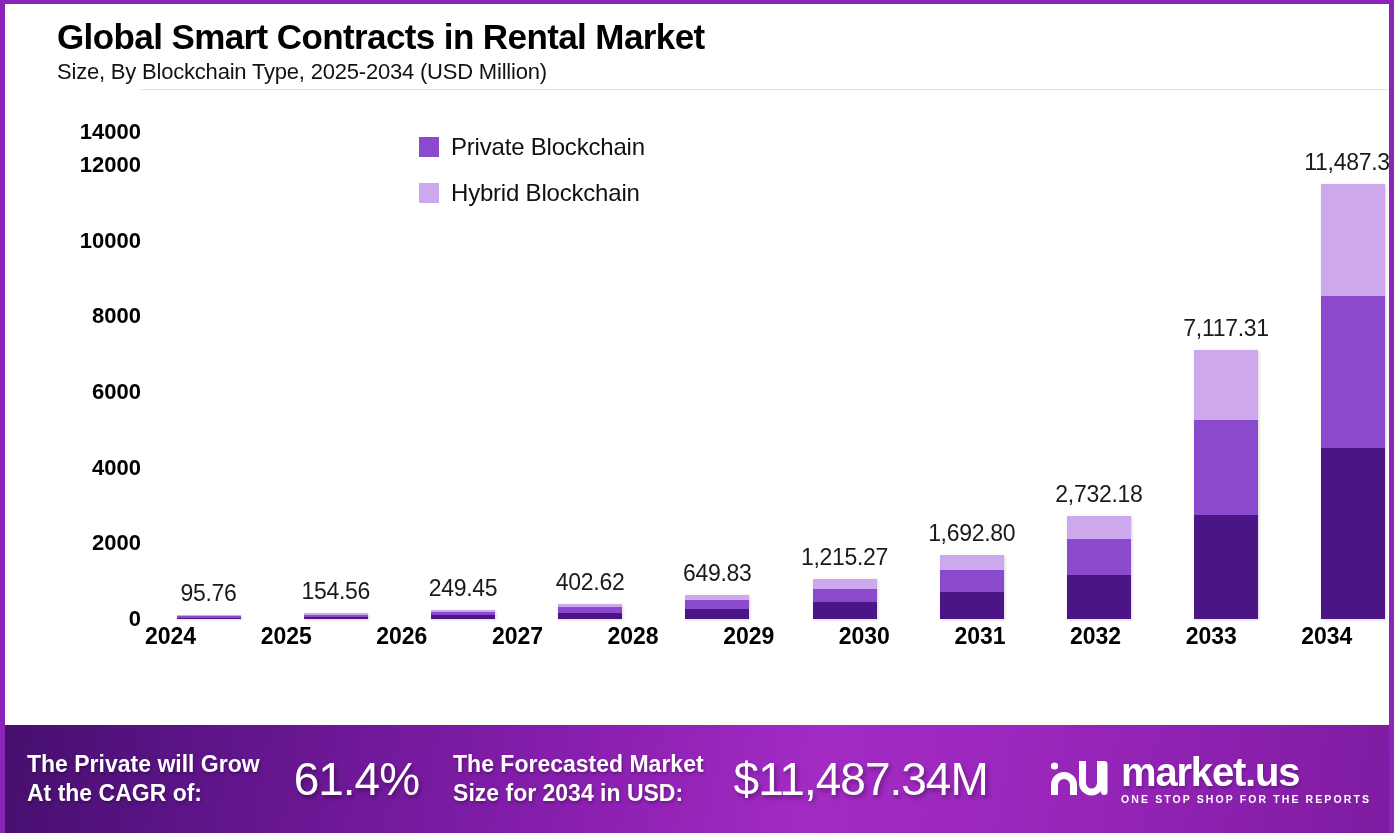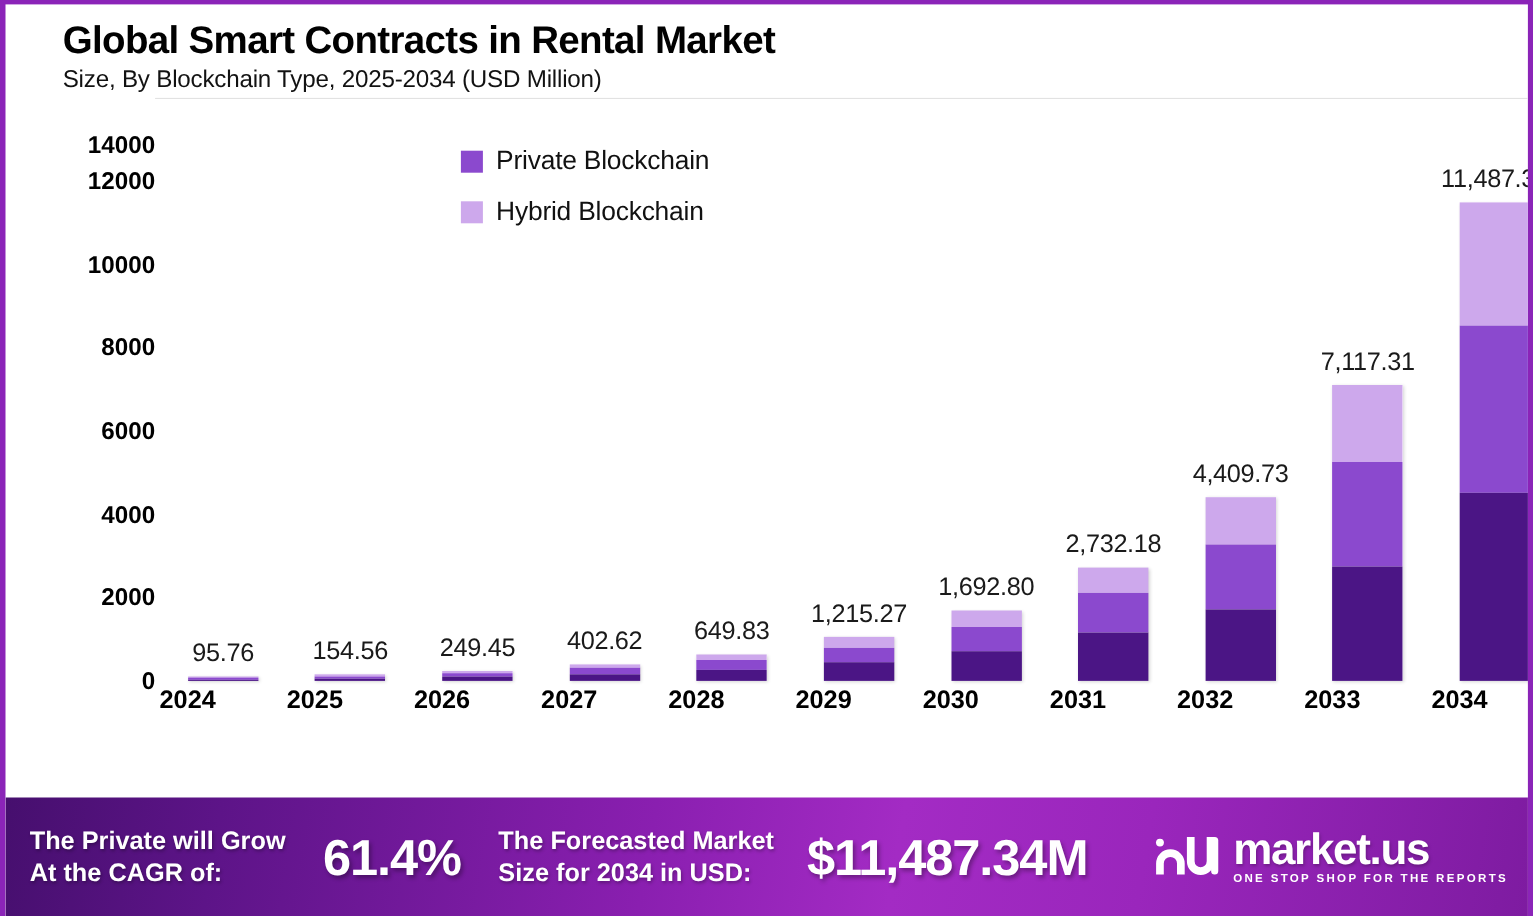--- a/index.html
+++ b/index.html
@@ -155,21 +155,21 @@
   }
   .f-text {
     font-size:23px;
     font-weight:bold;
     line-height:1.25;
     text-shadow:1px 2px 3px rgba(0,0,0,0.3);
     white-space:nowrap;
   }
   .f-big {
     font-size:46px;
-    font-weight:bold;
+    font-weight:normal;
     text-shadow:2px 3px 4px rgba(0,0,0,0.33);
     white-space:nowrap;
     letter-spacing:-1px;
   }
   .f-cagr { margin-left:22px; }
   .f-pct  { margin-left:34px; }
   .f-fore { margin-left:34px; }
   .f-size { margin-left:30px; }
   .logo-box {
     margin-left:auto;
@@ -272,28 +272,20 @@
             <div class="seg" style="background: rgb(139, 73, 206); height: 21.7887px;"></div>
             <div class="seg" style="background: rgb(75, 21, 133); height: 27.5562px;"></div>
           </div>
         </div>
         <div class="bar-col">
           <div class="bar-total-label" style="bottom: 111.433px;">2,732.18</div>
           <div class="bar-stack">
             <div class="seg" style="background: rgb(205, 168, 236); height: 23.7872px;"></div>
             <div class="seg" style="background: rgb(139, 73, 206); height: 35.1693px;"></div>
             <div class="seg" style="background: rgb(75, 21, 133); height: 44.4761px;"></div>
-          </div>
-        </div>
-        <div class="bar-col">
-          <div class="bar-total-label" style="bottom: 174.94px;">4,409.73</div>
-          <div class="bar-stack">
-            <div class="seg" style="background: rgb(205, 168, 236); height: 43.0837px;"></div>
-            <div class="seg" style="background: rgb(139, 73, 206); height: 58.4007px;"></div>
-            <div class="seg" style="background: rgb(75, 21, 133); height: 65.4554px;"></div>
           </div>
         </div>
         <div class="bar-col">
           <div class="bar-total-label" style="bottom: 277.441px;">7,117.31</div>
           <div class="bar-stack">
             <div class="seg" style="background: rgb(205, 168, 236); height: 70.0153px;"></div>
             <div class="seg" style="background: rgb(139, 73, 206); height: 95.1755px;"></div>
             <div class="seg" style="background: rgb(75, 21, 133); height: 104.25px;"></div>
           </div>
         </div>

